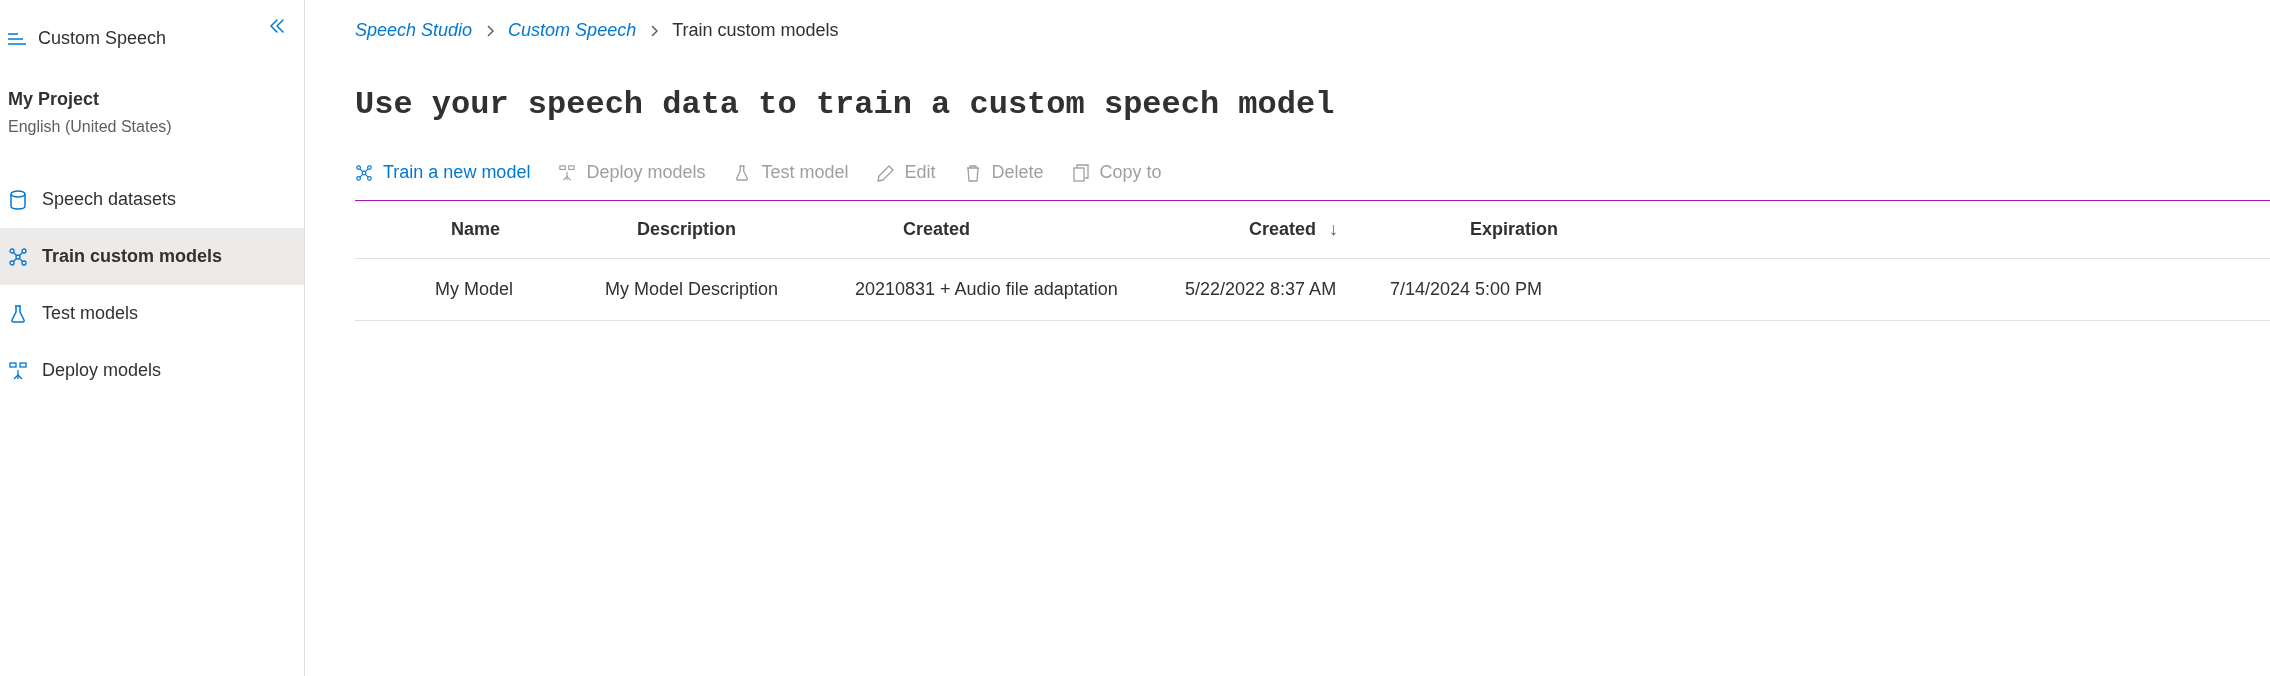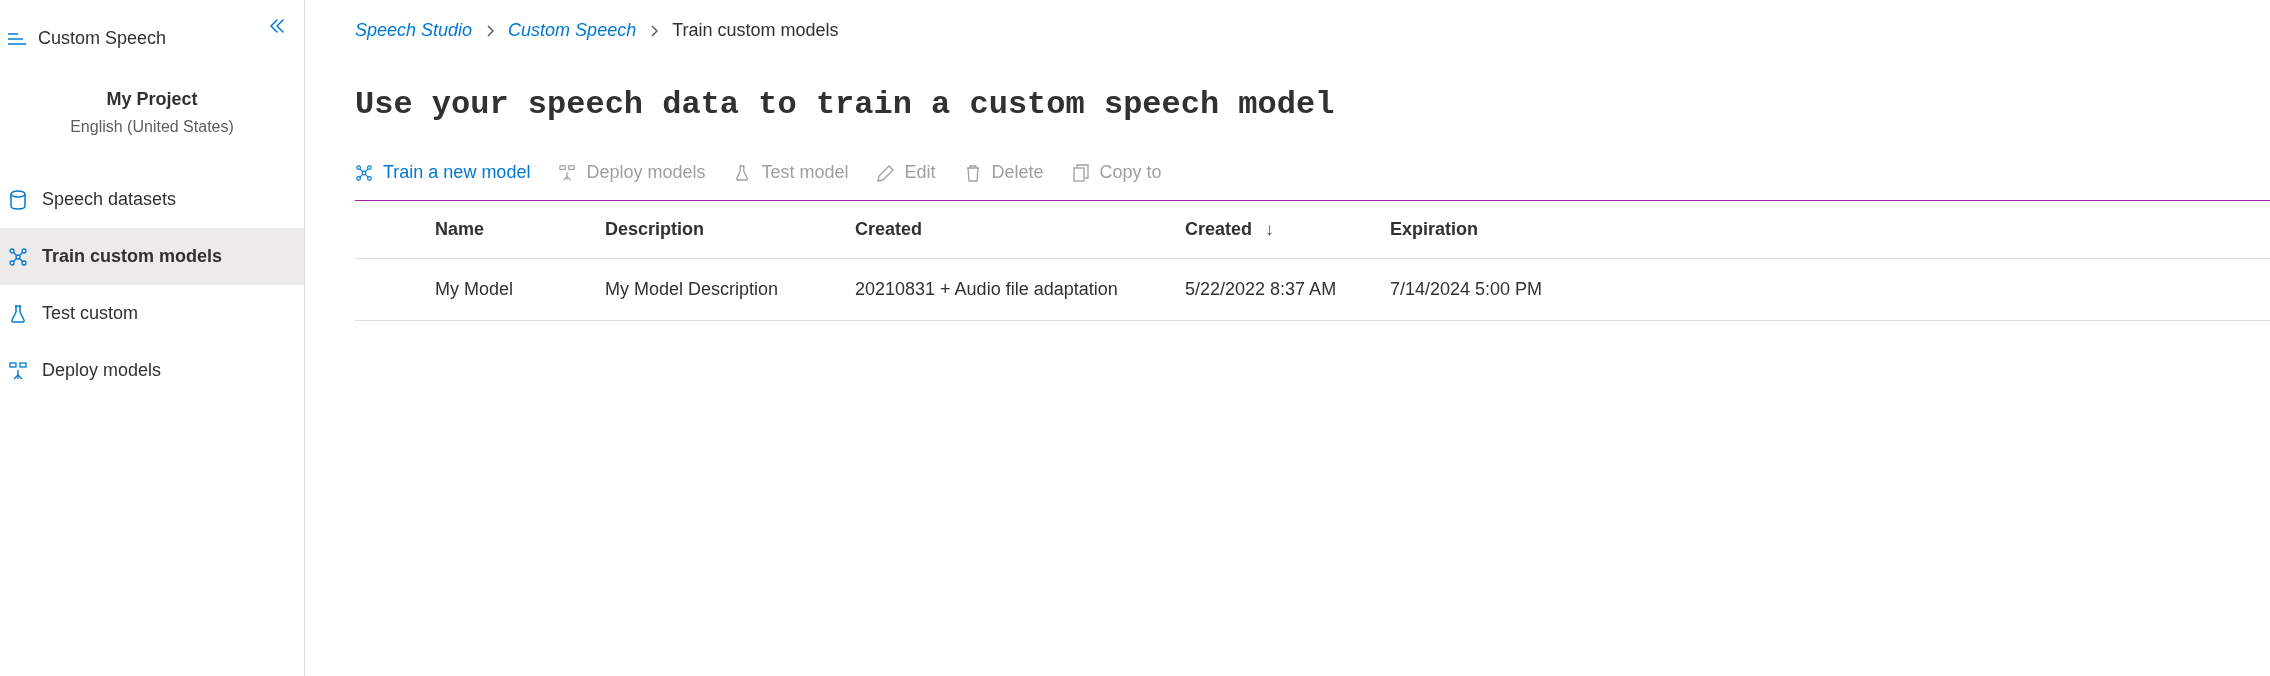--- a/index.html
+++ b/index.html
@@ -36,21 +36,20 @@
       align-items: center;
       gap: 12px;
       font-size: 18px;
       color: #323130;
     }
     .sidebar-header .icon {
       color: #0078d4;
     }
     .project-section {
       padding: 20px 8px 5px 8px;
-      text-align: center;
     }
     .project-name {
       font-size: 18px;
       font-weight: 600;
       color: #323130;
     }
     .project-locale {
       font-size: 16px;
       color: #605e5c;
       margin-top: 8px;
@@ -143,20 +142,21 @@
     .table {
       width: 100%;
     }
     .table-header {
       display: flex;
       padding: 18px 0;
       border-bottom: 1px solid #e1dfdd;
       font-size: 18px;
       font-weight: 600;
       color: #323130;
+      gap: 16px;
     }
     .table-row {
       display: flex;
       padding: 20px 0;
       border-bottom: 1px solid #e1dfdd;
       font-size: 18px;
       color: #323130;
       cursor: pointer;
     }
     .col-checkbox {
@@ -238,21 +238,21 @@
       </span>
       <span>Train custom models</span>
     </div>
 
     <div class="nav-item">
       <span class="icon">
         <svg width="16" height="20" viewBox="0 0 16 20">
           <path d="M5 2h6M6 2v6l-4 8c-.5 1 .2 2 1.3 2h9.4c1.1 0 1.8-1 1.3-2l-4-8V2" stroke="#0078d4" stroke-width="1.5" fill="none" stroke-linejoin="round"></path>
         </svg>
       </span>
-      <span>Test custom</span>
+      <span>Test models</span>
     </div>
 
     <div class="nav-item">
       <span class="icon">
         <svg width="18" height="18" viewBox="0 0 18 18">
           <rect x="1" y="1" width="6" height="4" stroke="#0078d4" stroke-width="1.3" fill="none"></rect>
           <rect x="11" y="1" width="6" height="4" stroke="#0078d4" stroke-width="1.3" fill="none"></rect>
           <line x1="9" y1="8" x2="9" y2="17" stroke="#0078d4" stroke-width="1.3"></line>
           <path d="M5 17l4-4 4 4" stroke="#0078d4" stroke-width="1.3" fill="none"></path>
         </svg>

